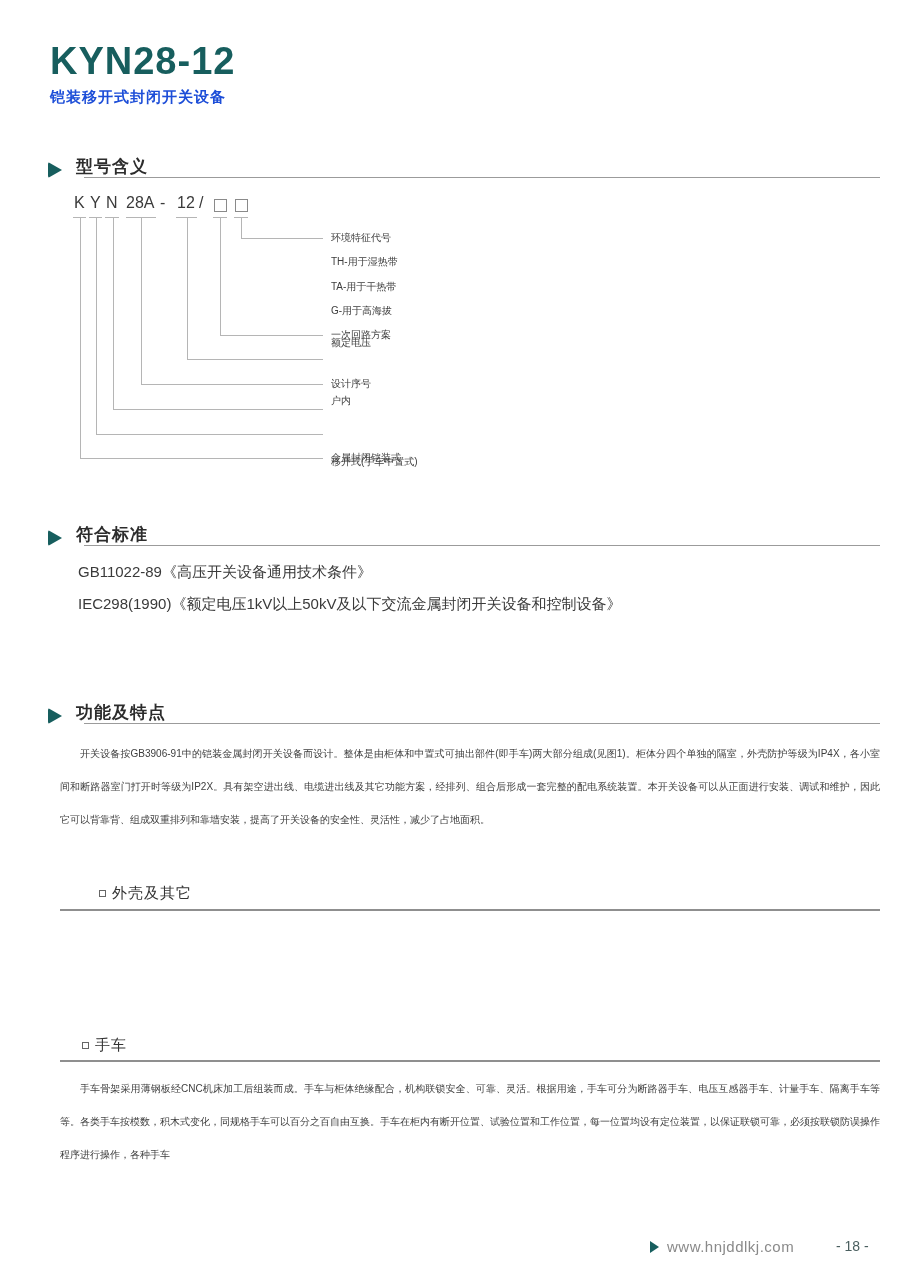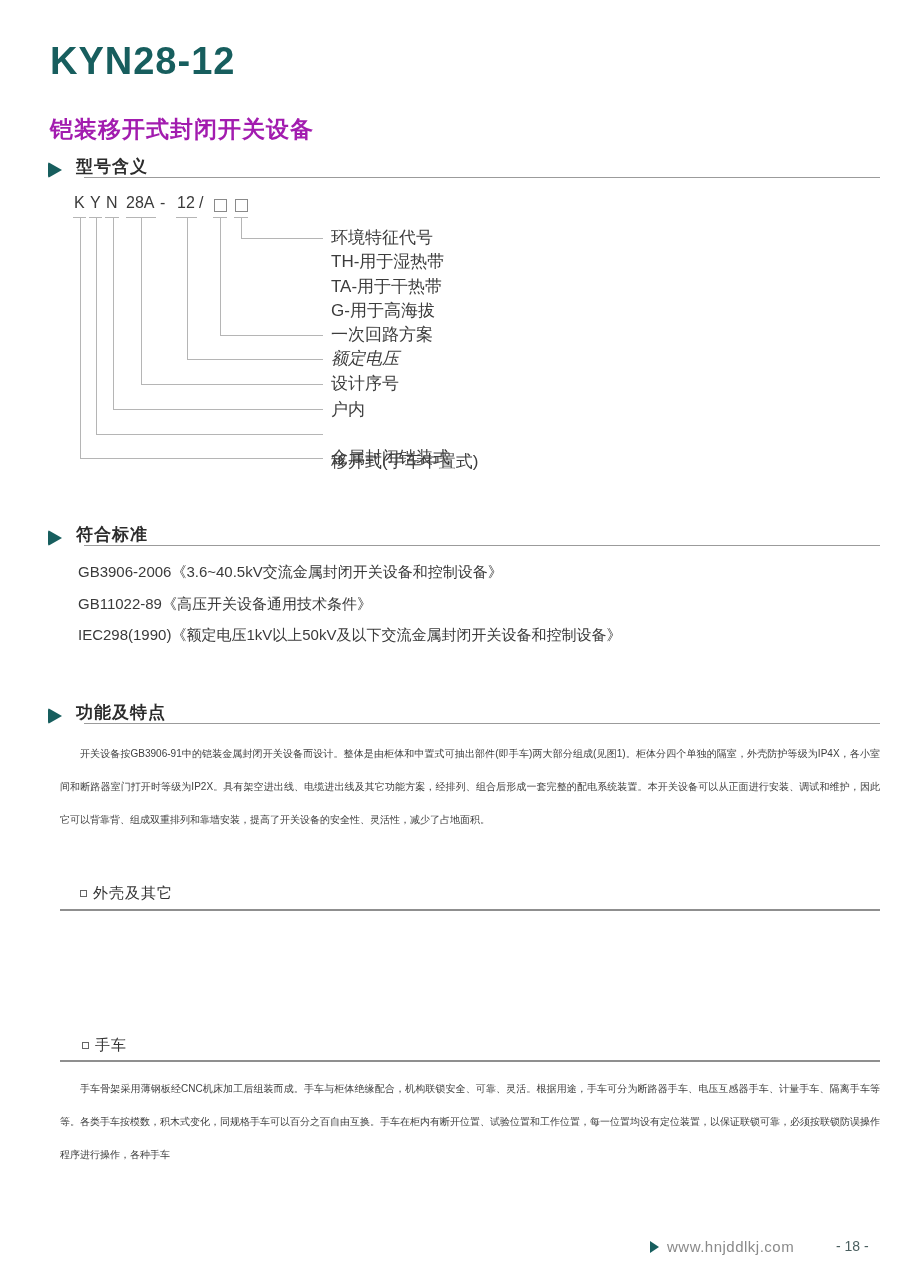--- a/index.html
+++ b/index.html
@@ -2,37 +2,37 @@
 <html><head>
 <meta charset="utf-8">
 <style>
   * { margin:0; padding:0; box-sizing:border-box; }
   html,body { background:#ffffff; }
   body { font-family:"Liberation Sans","DejaVu Sans",sans-serif; }
   .page { position:relative; width:900px; height:1272px; background:#ffffff; overflow:hidden; }
 
   .title { position:absolute; left:50px; top:40px; font-size:38px; font-weight:bold;
            color:#175e5e; letter-spacing:1px; }
-  .subtitle { position:absolute; left:50px; top:88px; font-size:23px; font-weight:bold;
-              color:#a21caf; letter-spacing:1px;margin-top:26px; }
+  .subtitle { position:absolute; left:50px; top:88px; font-size:15px; font-weight:bold;
+              color:#1d4ed8; letter-spacing:1px; }
 
   .sec-head { position:absolute; display:flex; align-items:flex-end; }
   .tri { width:0; height:0; border-left:14px solid #175e5e;
          border-top:8px solid transparent; border-bottom:8px solid transparent;
          margin-right:14px; border-radius:2px; }
   .sec-title { font-size:17px; font-weight:600; color:#2c2c2c; letter-spacing:1px; }
   .sec-line { position:absolute; left:84px; width:796px; height:1px; background:#9b9b9b; }
 
   .diagram { position:absolute; inset:0; }
   .tok { position:absolute; top:194px; font-size:16px; color:#3a3a3a; height:20px; }
   .pbox { position:absolute; top:199px; width:13px; height:13px; border:1px solid #8a8a8a; background:#fff; }
   .useg { position:absolute; top:217px; height:1px; background:#b5b5b5; }
   .vline { position:absolute; width:1px; background:#b5b5b5; top:218px; }
   .hline { position:absolute; height:1px; background:#b5b5b5; }
-  .dlabel { position:absolute; left:331px; font-size:17px; color:#3c3c3c; height:20px; line-height:20px; }
+  .dlabel { position:absolute; left:331px; font-size:10px; color:#3c3c3c; height:20px; line-height:20px; }
 
   .standards { position:absolute; left:78px; top:556px; font-size:15px; color:#3a3a3a; line-height:31.5px; }
 
   .para { position:absolute; left:60px; width:820px; font-size:10px; color:#3d3d3d;
           line-height:33px; text-align:justify; text-indent:2em; }
 
   .sub-head { position:absolute; display:flex; align-items:center; }
   .sq-bullet { width:7px; height:7px; border:1px solid #666; margin-right:6px; background:#fff; }
   .sub-title { font-size:15px; color:#333; letter-spacing:1px; }
   .sub-line { position:absolute; left:60px; width:820px; height:2px; background:#8f8f8f; }
@@ -91,48 +91,47 @@
     <div class="hline" style="left:141px; top:384px; width:182px;"></div>
     <div class="hline" style="left:113px; top:409px; width:210px;"></div>
     <div class="hline" style="left:96px;  top:434px; width:227px;"></div>
     <div class="hline" style="left:80px;  top:458px; width:243px;"></div>
 
     <div class="dlabel" style="top:228px;">环境特征代号</div>
     <div class="dlabel" style="top:252px;">TH-用于湿热带</div>
     <div class="dlabel" style="top:277px;">TA-用于干热带</div>
     <div class="dlabel" style="top:301px;">G-用于高海拔</div>
     <div class="dlabel" style="top:325px;">一次回路方案</div>
-    <div class="dlabel" style="top:349px;font-style:italic;">额定电压</div>
+    <div class="dlabel" style="top:333px;">额定电压</div>
     <div class="dlabel" style="top:374px;">设计序号</div>
-    <div class="dlabel" style="top:400px;text-align:center;">户内</div>
+    <div class="dlabel" style="top:391px;text-align:center;">户内</div>
     <div class="dlabel" style="top:424px;margin-top:28px;">移开式(手车中置式)</div>
     <div class="dlabel" style="top:448px;">金属封闭铠装式</div>
   </div>
 
   <div class="sec-head" style="left:48px; top:523px;">
     <span class="tri"></span>
     <span class="sec-title">符合标准</span>
   </div>
   <div class="sec-line" style="top:545px;"></div>
 
   <div class="standards">
-    <div>GB3906-2006《3.6~40.5kV交流金属封闭开关设备和控制设备》</div>
     <div>GB11022-89《高压开关设备通用技术条件》</div>
     <div>IEC298(1990)《额定电压1kV以上50kV及以下交流金属封闭开关设备和控制设备》</div>
   </div>
 
   <div class="sec-head" style="left:48px; top:701px;">
     <span class="tri"></span>
     <span class="sec-title">功能及特点</span>
   </div>
   <div class="sec-line" style="top:723px;"></div>
 
   <div class="para" style="top:737px;">开关设备按GB3906-91中的铠装金属封闭开关设备而设计。整体是由柜体和中置式可抽出部件(即手车)两大部分组成(见图1)。柜体分四个单独的隔室，外壳防护等级为IP4X，各小室间和断路器室门打开时等级为IP2X。具有架空进出线、电缆进出线及其它功能方案，经排列、组合后形成一套完整的配电系统装置。本开关设备可以从正面进行安装、调试和维护，因此它可以背靠背、组成双重排列和靠墙安装，提高了开关设备的安全性、灵活性，减少了占地面积。</div>
 
-  <div class="sub-head" style="left:80px; top:884px;">
+  <div class="sub-head" style="left:99px; top:884px;">
     <span class="sq-bullet"></span>
     <span class="sub-title">外壳及其它</span>
   </div>
   <div class="sub-line" style="top:909px;"></div>
 
   <div class="sub-head" style="left:82px; top:1036px;">
     <span class="sq-bullet"></span>
     <span class="sub-title">手车</span>
   </div>
   <div class="sub-line" style="top:1060px;"></div>

